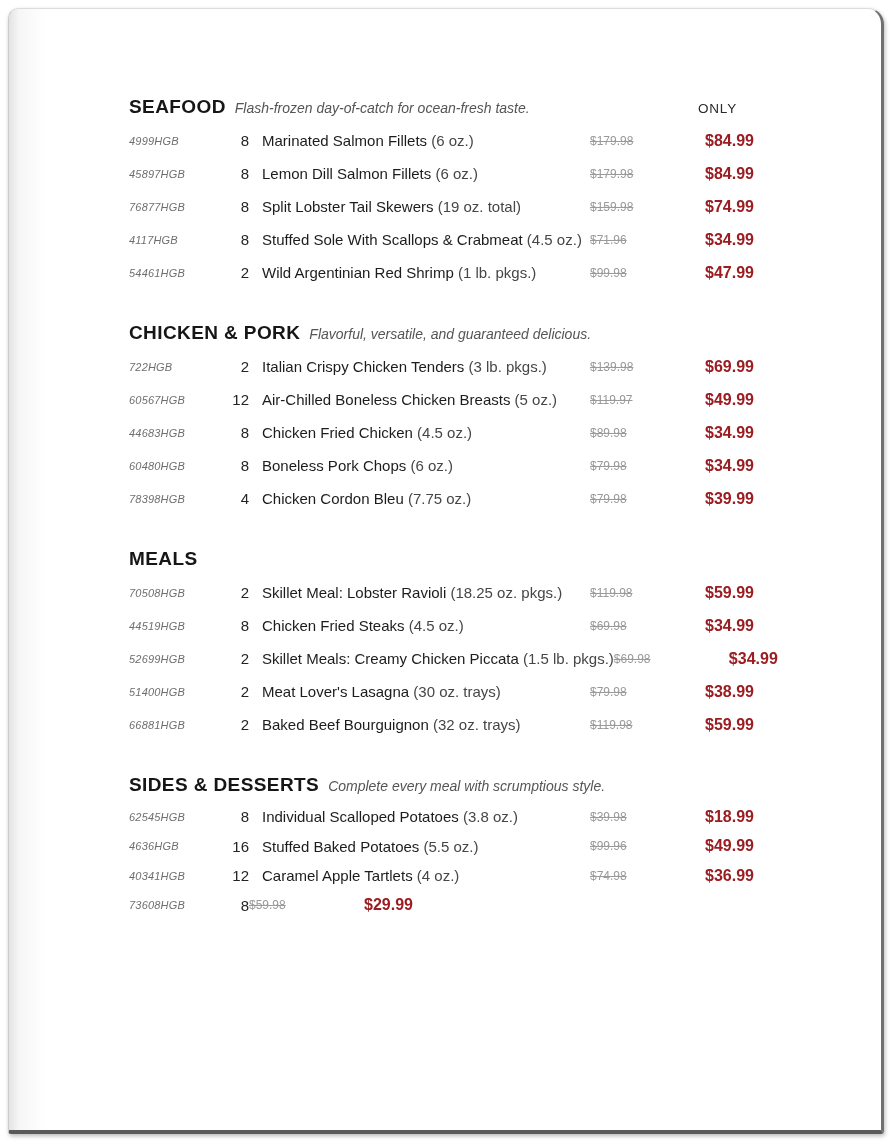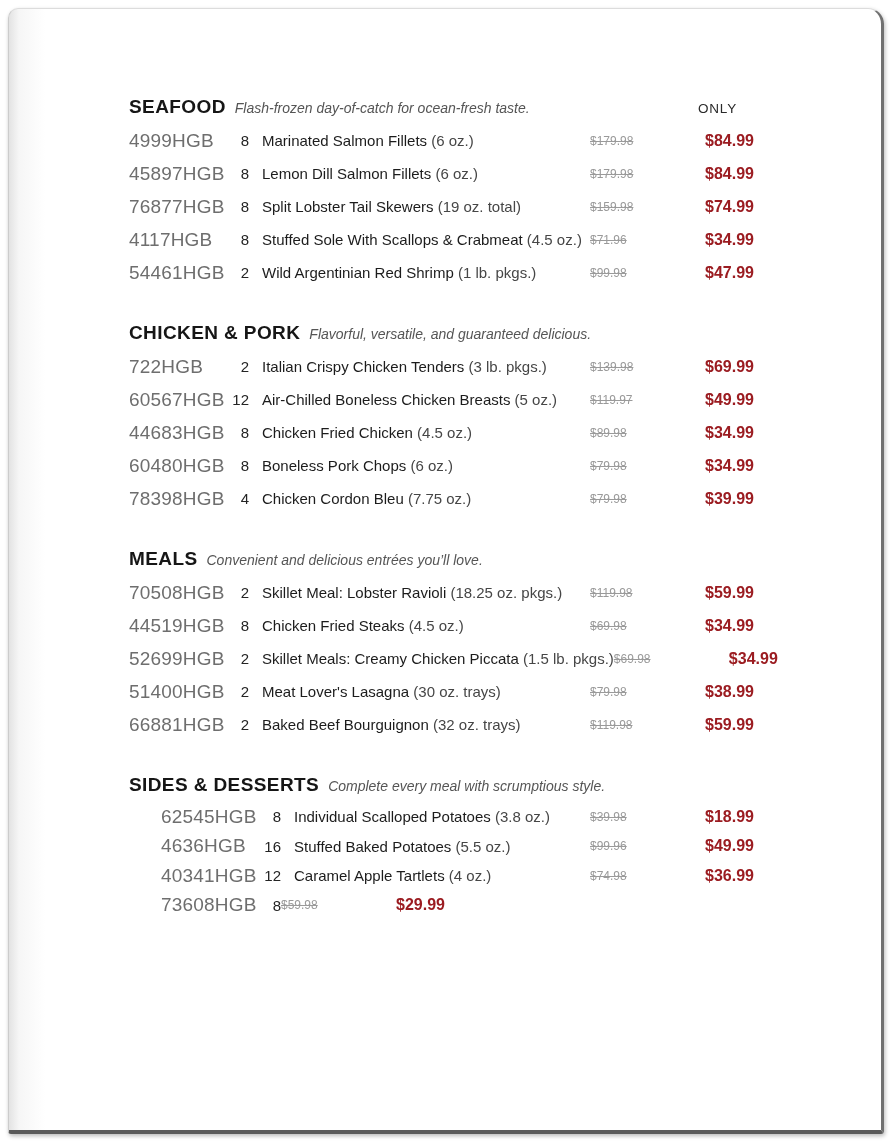--- a/index.html
+++ b/index.html
@@ -26,23 +26,23 @@
   .menu-section { margin-top:33px; }
   .menu-section:first-child { margin-top:0; }
 
   .sec-head { display:flex; align-items:baseline; height:24px; margin-bottom:4px; }
   .sec-title { font-size:19px; font-weight:bold; letter-spacing:.4px; color:#161616; }
   .sec-tag { font-style:italic; font-size:14px; color:#555555; margin-left:9px; flex:1; white-space:nowrap; }
   .sec-only { font-size:13.5px; color:#2a2a2a; letter-spacing:.8px; width:79px; flex-shrink:0;
               text-align:center; padding-right:4px; }
 
   .row { display:flex; align-items:center; height:33px; }
-  .menu-section.tight .row { height:29.5px;margin-left:32px; }
-
-  .code  { width:97px; flex-shrink:0; font-size:19px; color:#6e6e6e; letter-spacing:.2px; }
+  .menu-section.tight .row { height:29.5px; }
+
+  .code  { width:97px; flex-shrink:0; font-size:11px; color:#6e6e6e; letter-spacing:.2px;font-style:italic; }
   .qty   { width:23px; flex-shrink:0; text-align:right; font-size:15px; color:#242424; }
   .name  { flex:1; margin-left:13px; font-size:15px; color:#1c1c1c; white-space:nowrap; overflow:visible; }
   .sz    { color:#464646; }
   .old   { width:90px; flex-shrink:0; text-align:left; font-size:12px;
            color:var(--old-gray,#9a9a9a); text-decoration:line-through; }
   .price { width:79px; flex-shrink:0; text-align:center; font-size:16px; font-weight:bold;
            color:var(--sale-red,#9b1c21);padding-left:20px; }
 </style>
 </head>
 <body>
@@ -129,21 +129,20 @@
       <span class="code">78398HGB</span>
       <span class="qty">4</span>
       <span class="name"><span class="nm">Chicken Cordon Bleu</span> <span class="sz">(7.75 oz.)</span></span>
       <span class="old">$79.98</span>
       <span class="price">$39.99</span>
     </div>
       </section>
       <section class="menu-section">
     <div class="sec-head">
       <span class="sec-title">MEALS</span>
-      <span class="sec-tag">Convenient and delicious entrées you’ll love.</span>
 
     </div>
     <div class="row">
       <span class="code">70508HGB</span>
       <span class="qty">2</span>
       <span class="name"><span class="nm">Skillet Meal: Lobster Ravioli</span> <span class="sz">(18.25 oz. pkgs.)</span></span>
       <span class="old">$119.98</span>
       <span class="price">$59.99</span>
     </div>
     <div class="row">

